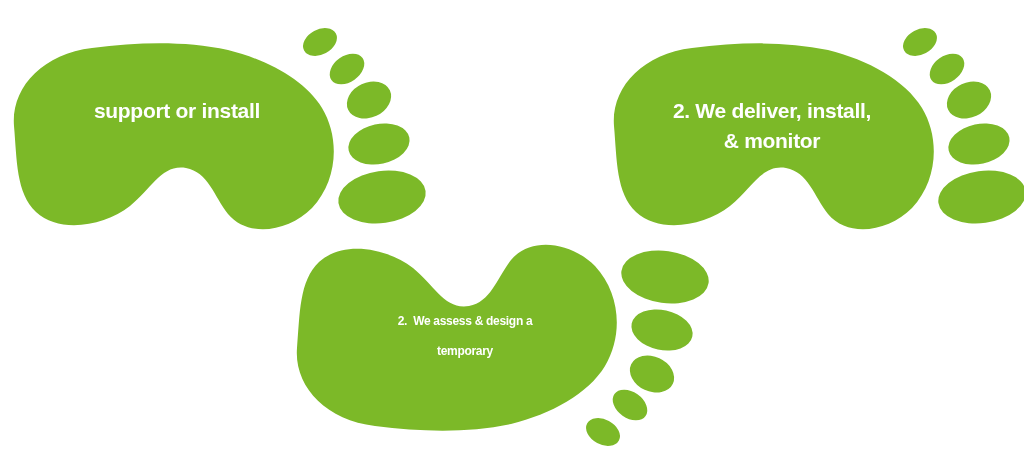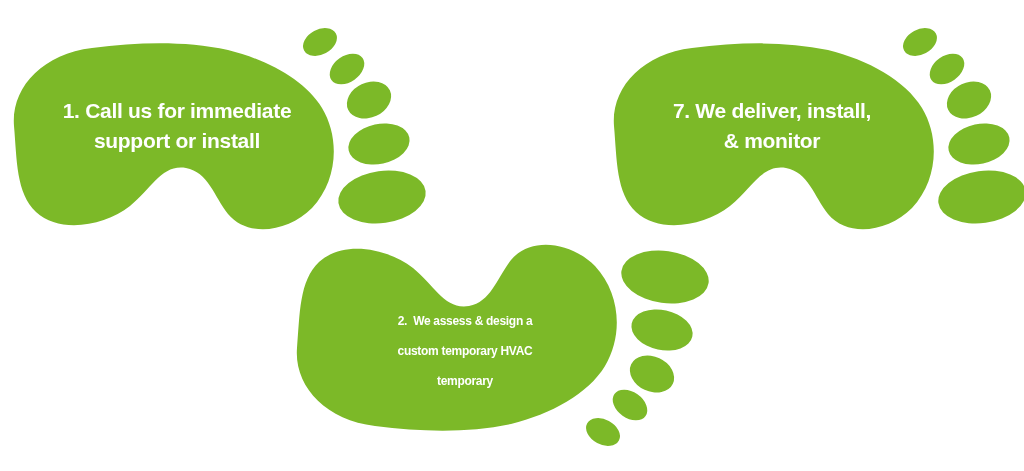--- a/index.html
+++ b/index.html
@@ -67,39 +67,37 @@
   </defs>
 </svg>
 
 <div class="canvas">
 
   <div class="fp fp1">
     <svg class="foot" width="440" height="240" viewBox="0 0 440 240">
       <use href="#footprint-shape" fill="#7cb928"></use>
     </svg>
     <div class="step-text">
-      <div class="line">1. Call us for immediate</div>
       <div class="line">support or install</div>
     </div>
   </div>
 
   <div class="fp fp2">
     <svg class="foot" width="440" height="240" viewBox="0 0 440 240">
       <use href="#footprint-shape" fill="#7cb928"></use>
     </svg>
     <div class="step-text">
       <div class="line">2.  We assess &amp; design a</div>
-      <div class="line">custom temporary HVAC</div>
       <div class="line">temporary</div>
     </div>
   </div>
 
   <div class="fp fp3">
     <svg class="foot" width="440" height="240" viewBox="0 0 440 240">
       <use href="#footprint-shape" fill="#7cb928"></use>
     </svg>
     <div class="step-text">
-      <div class="line">7. We deliver, install,</div>
+      <div class="line">2. We deliver, install,</div>
       <div class="line">&amp; monitor</div>
     </div>
   </div>
 
 </div>
 
 </body></html>

